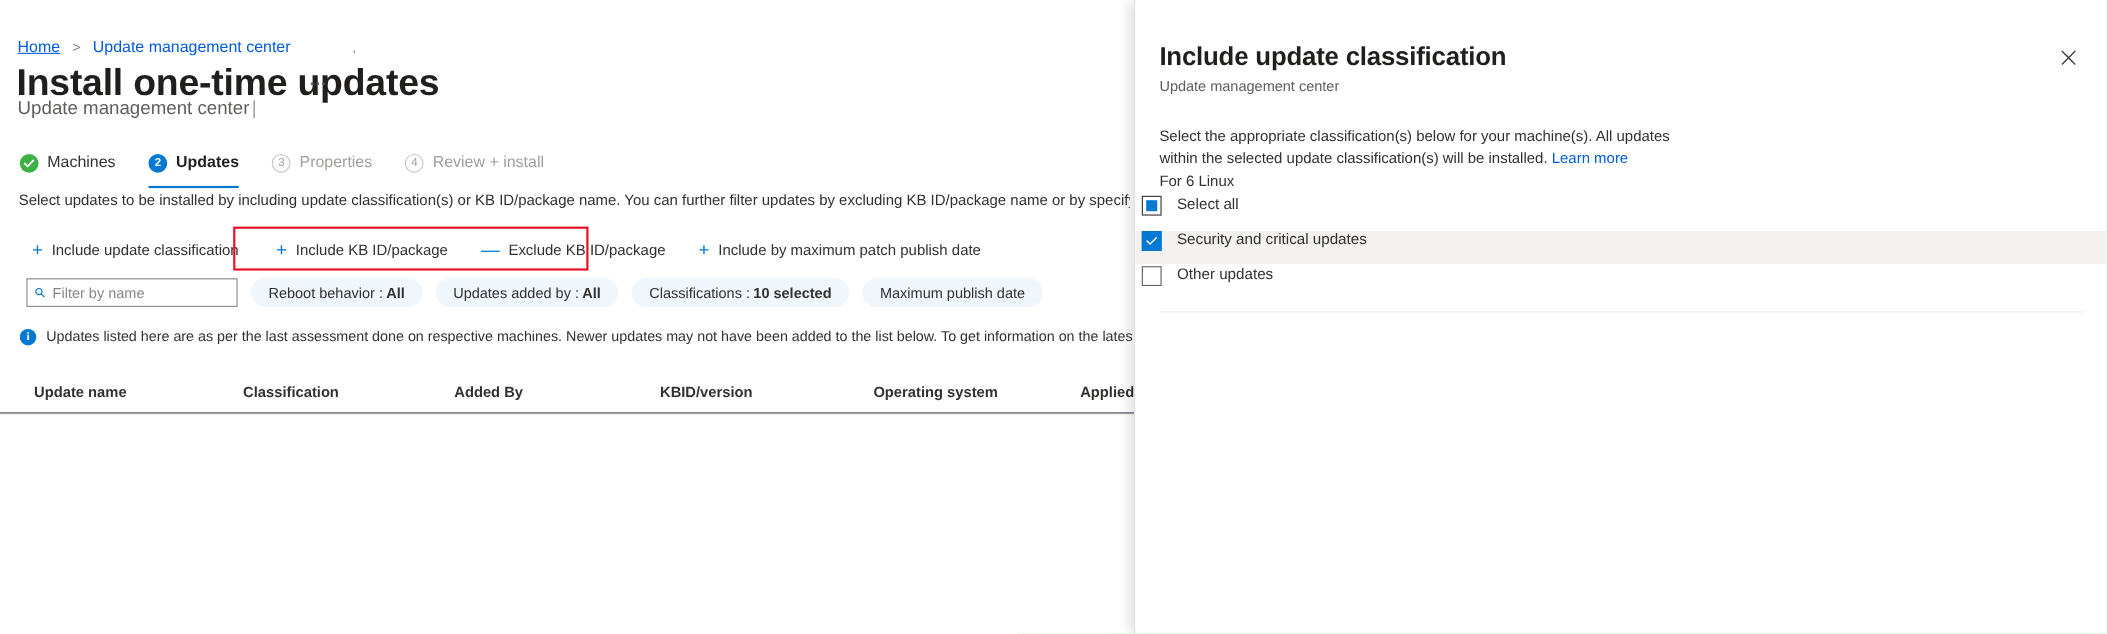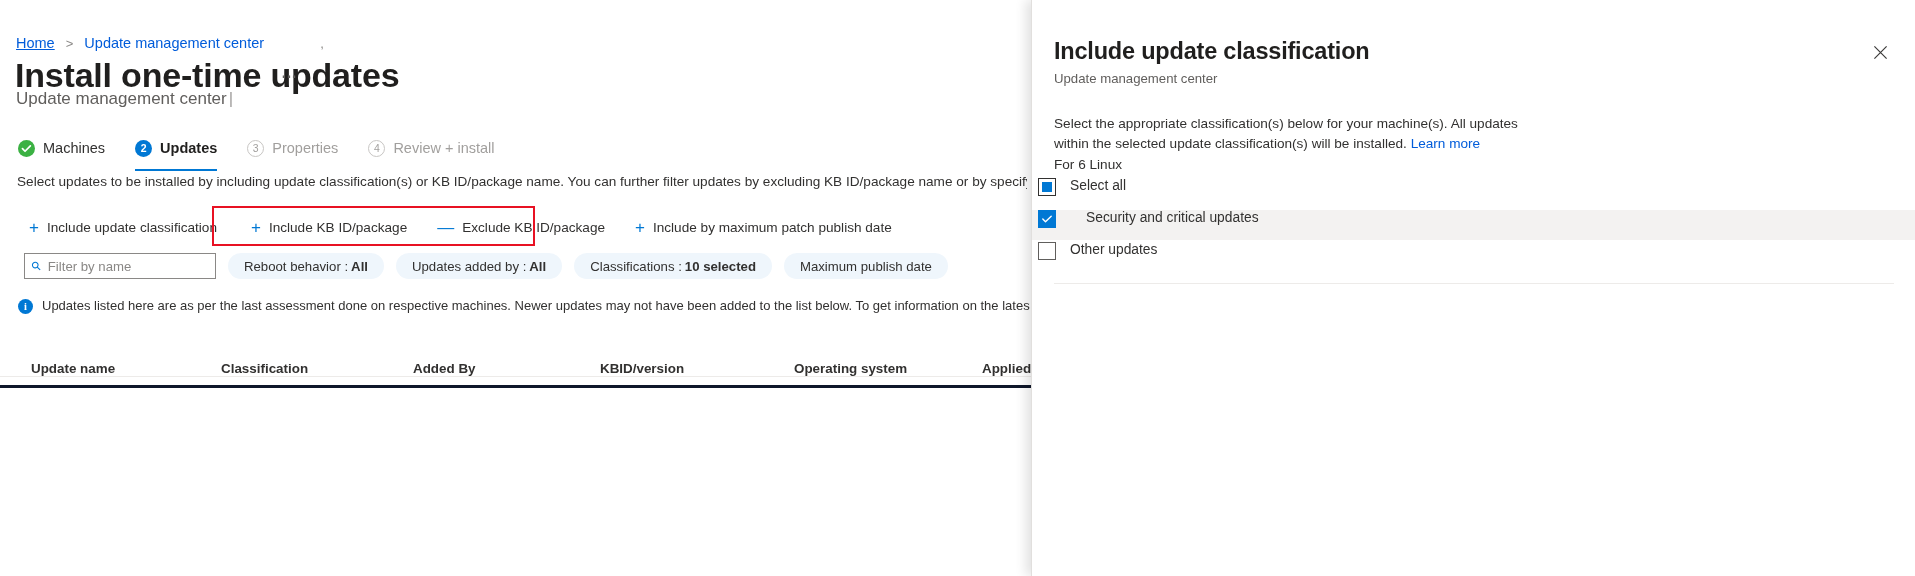--- a/index.html
+++ b/index.html
@@ -266,22 +266,21 @@
     white-space: nowrap;
     line-height: 18px;
   }
 
   
   .tablehead {
     position: absolute;
     left: 0; top: 342px;
     width: 1031px;
     height: 34px;
-    border-bottom: 3px solid #0f172a;
-    margin-top: 12px;
+    border-bottom: 1px solid #0f172a;
   }
   .th {
     position: absolute;
     top: 7px;
     font-size: 13.4px;
     font-weight: 600;
     color: #323130;
     white-space: nowrap;
     cursor: pointer;
   }
@@ -354,21 +353,21 @@
     left: 0; top: 178px;
     width: 884px;
   }
   .cb-row {
     display: flex;
     align-items: flex-start;
     height: 30px;
     padding-left: 6px;
     cursor: pointer;
   }
-  .cb-row.hovered { background: #f3f2f1; gap: 16px; }
+  .cb-row.hovered { background: #f3f2f1; }
   .cb-row.spaced { margin-top: 2px; }
   .cb-box {
     width: 18px; height: 18px;
     border: 1px solid #605e5c;
     background: #ffffff;
     display: flex;
     align-items: center;
     justify-content: center;
     flex: none;
     margin-right: 14px;

